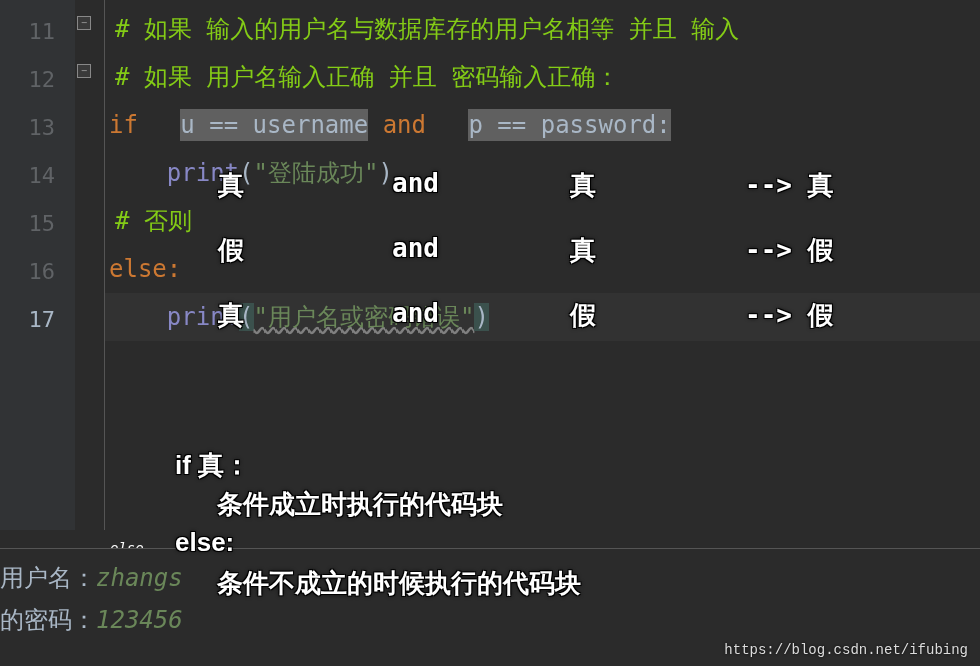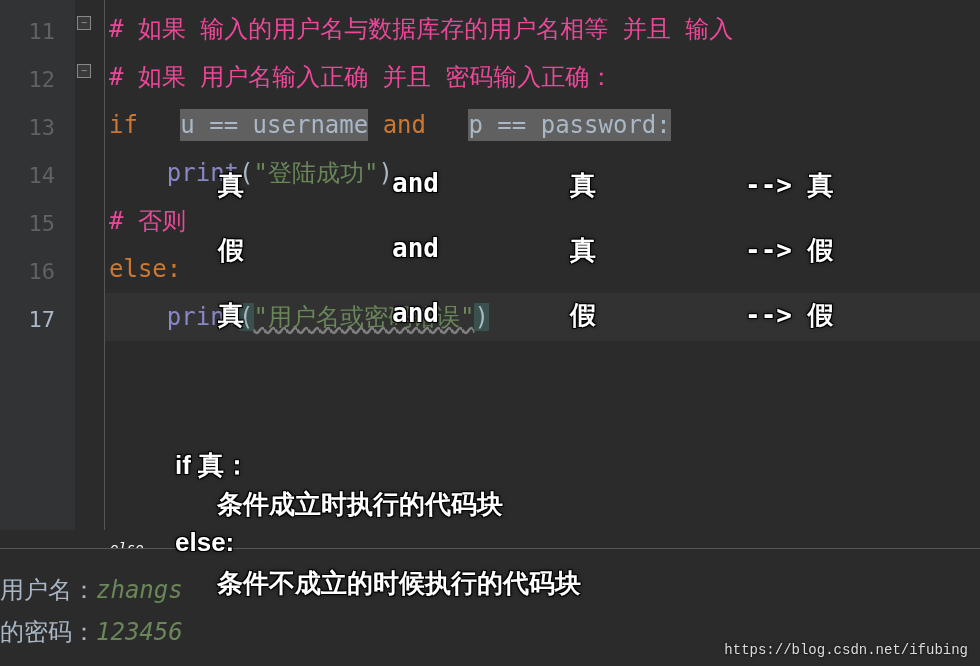--- a/index.html
+++ b/index.html
@@ -65,21 +65,21 @@
     .code-line {
       height: 48px;
       line-height: 48px;
       white-space: pre;
       font-size: 24px;
       padding-left: 4px;
     }
     .code-line.current {
       background: #323232;
     }
-    .comment { color: #ec4899; }
+    .comment { color: #84cc16; margin-left: 6px; }
     .keyword { color: #cc7832; }
     .identifier { color: #a9b7c6; }
     .builtin { color: #8888c6; }
     .string { color: #6a8759; }
     .punct { color: #a9b7c6; }
     .highlight-box {
       background: rgba(255, 255, 255, 0.25);
       padding: 2px 0;
       margin-left: 28px;
     }
@@ -98,21 +98,21 @@
       font-style: italic;
     }
     .terminal {
       position: absolute;
       bottom: 0;
       left: 0;
       width: 980px;
       height: 118px;
       background: #2b2b2b;
       border-top: 1px solid #555;
-      padding: 20px 0 0 0;
+      padding: 8px 0 0 0;
       font-size: 24px;
     }
     .terminal-line {
       height: 42px;
       line-height: 42px;
       white-space: pre;
     }
     .terminal-label { color: #a9b7c6; }
     .terminal-input { color: #6a8759; font-style: italic; }
     .watermark {

